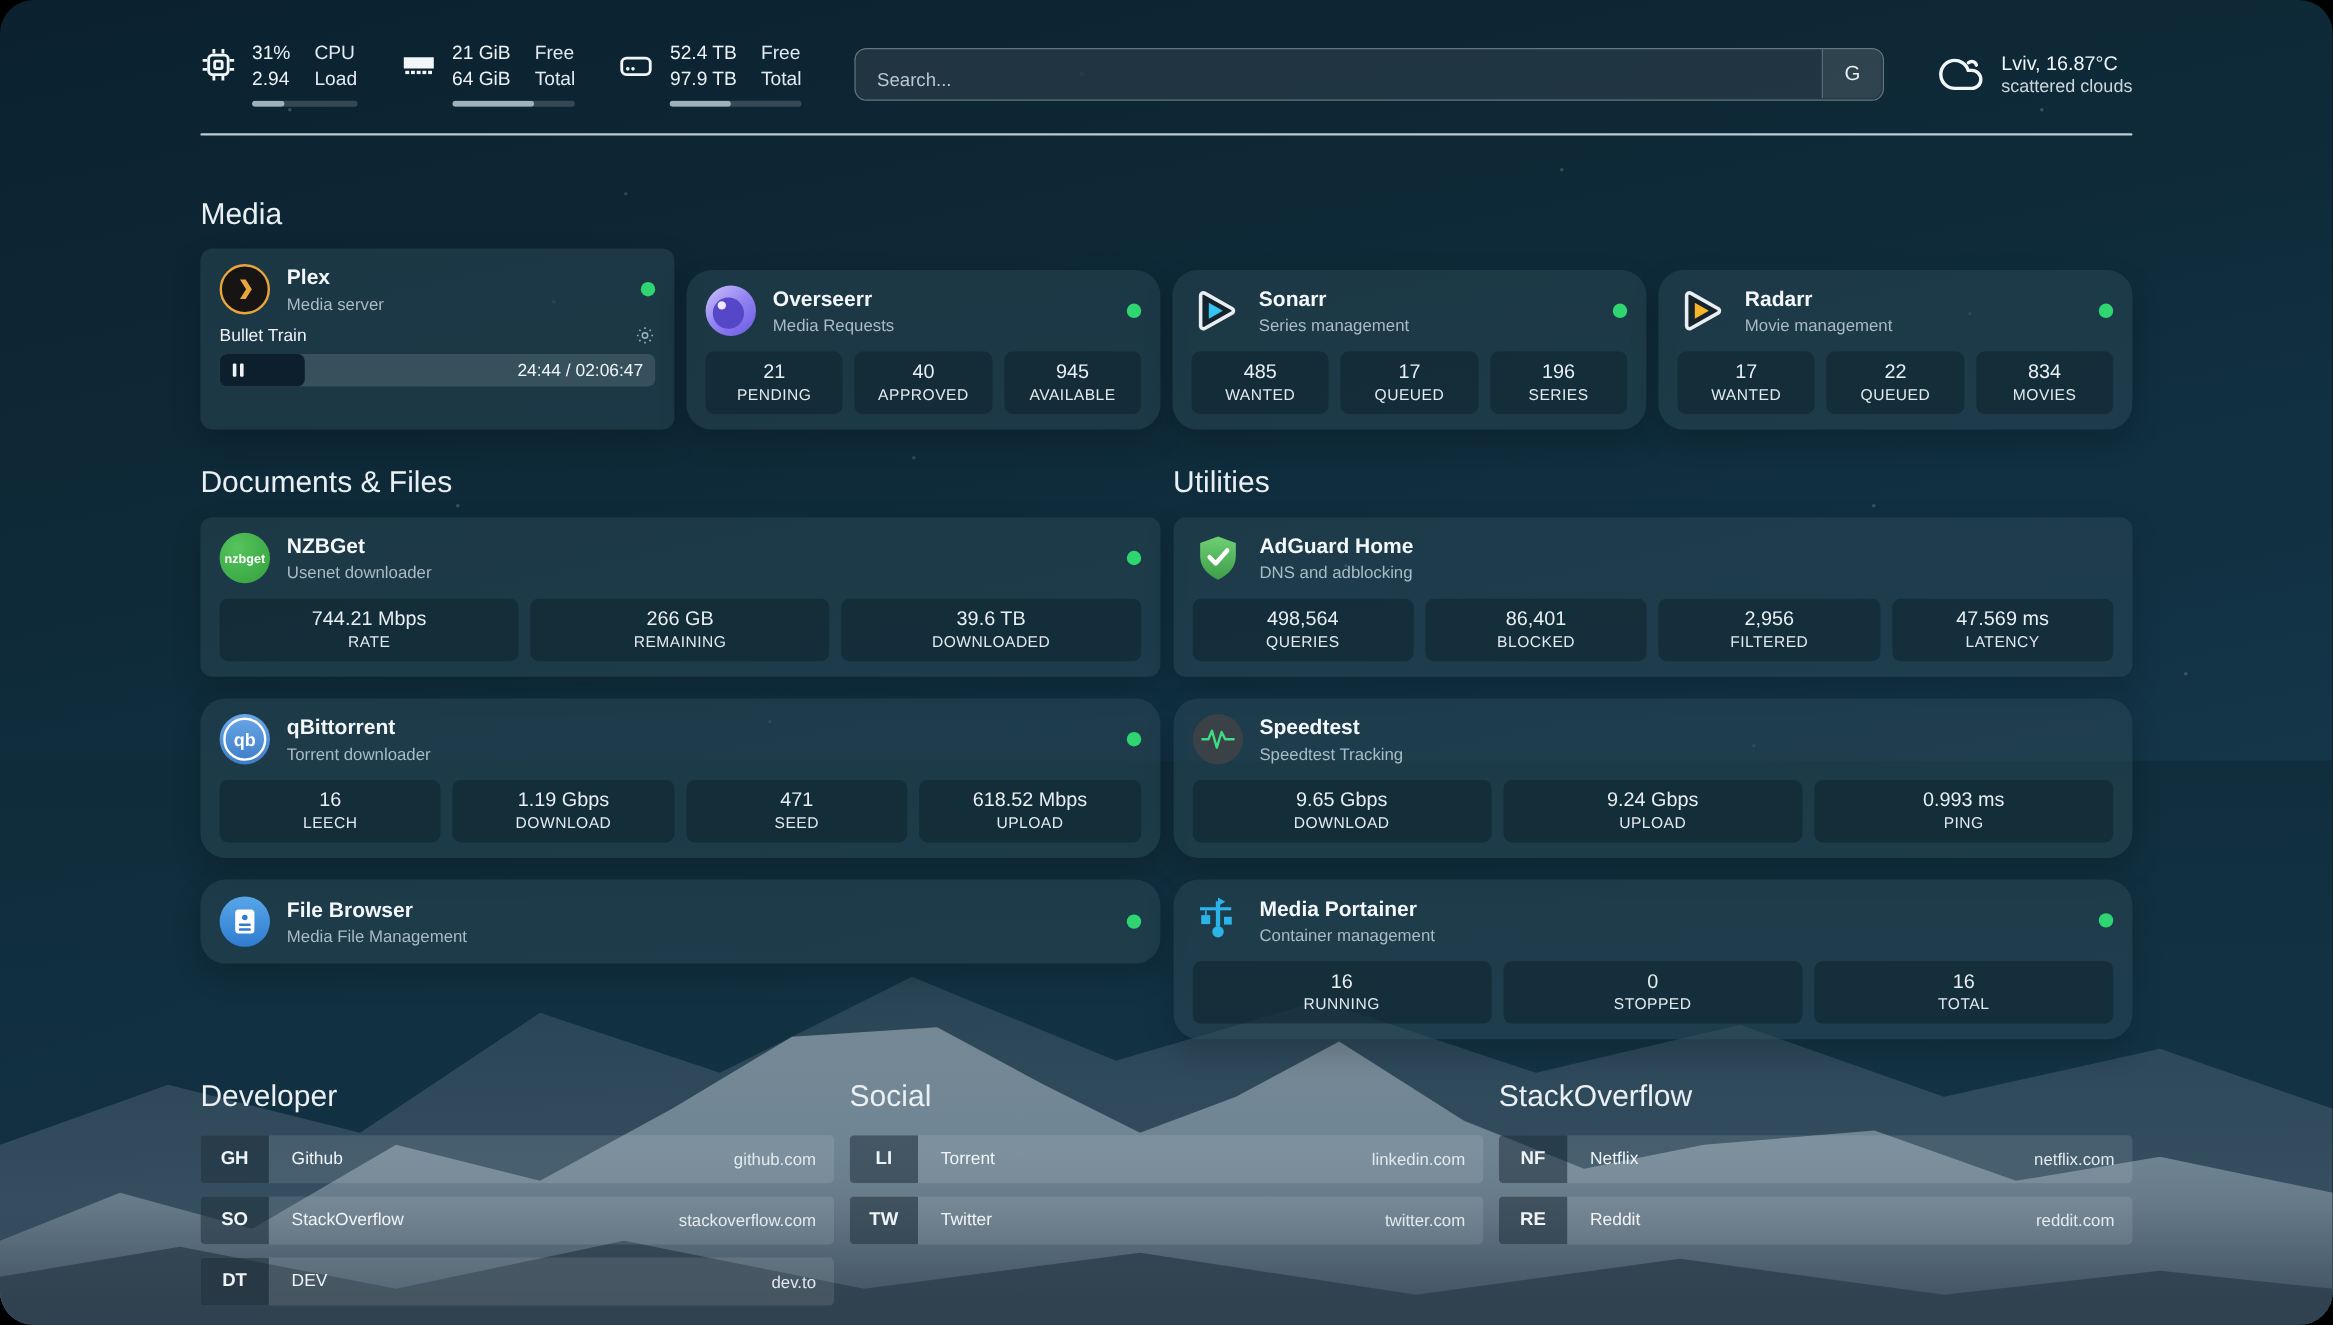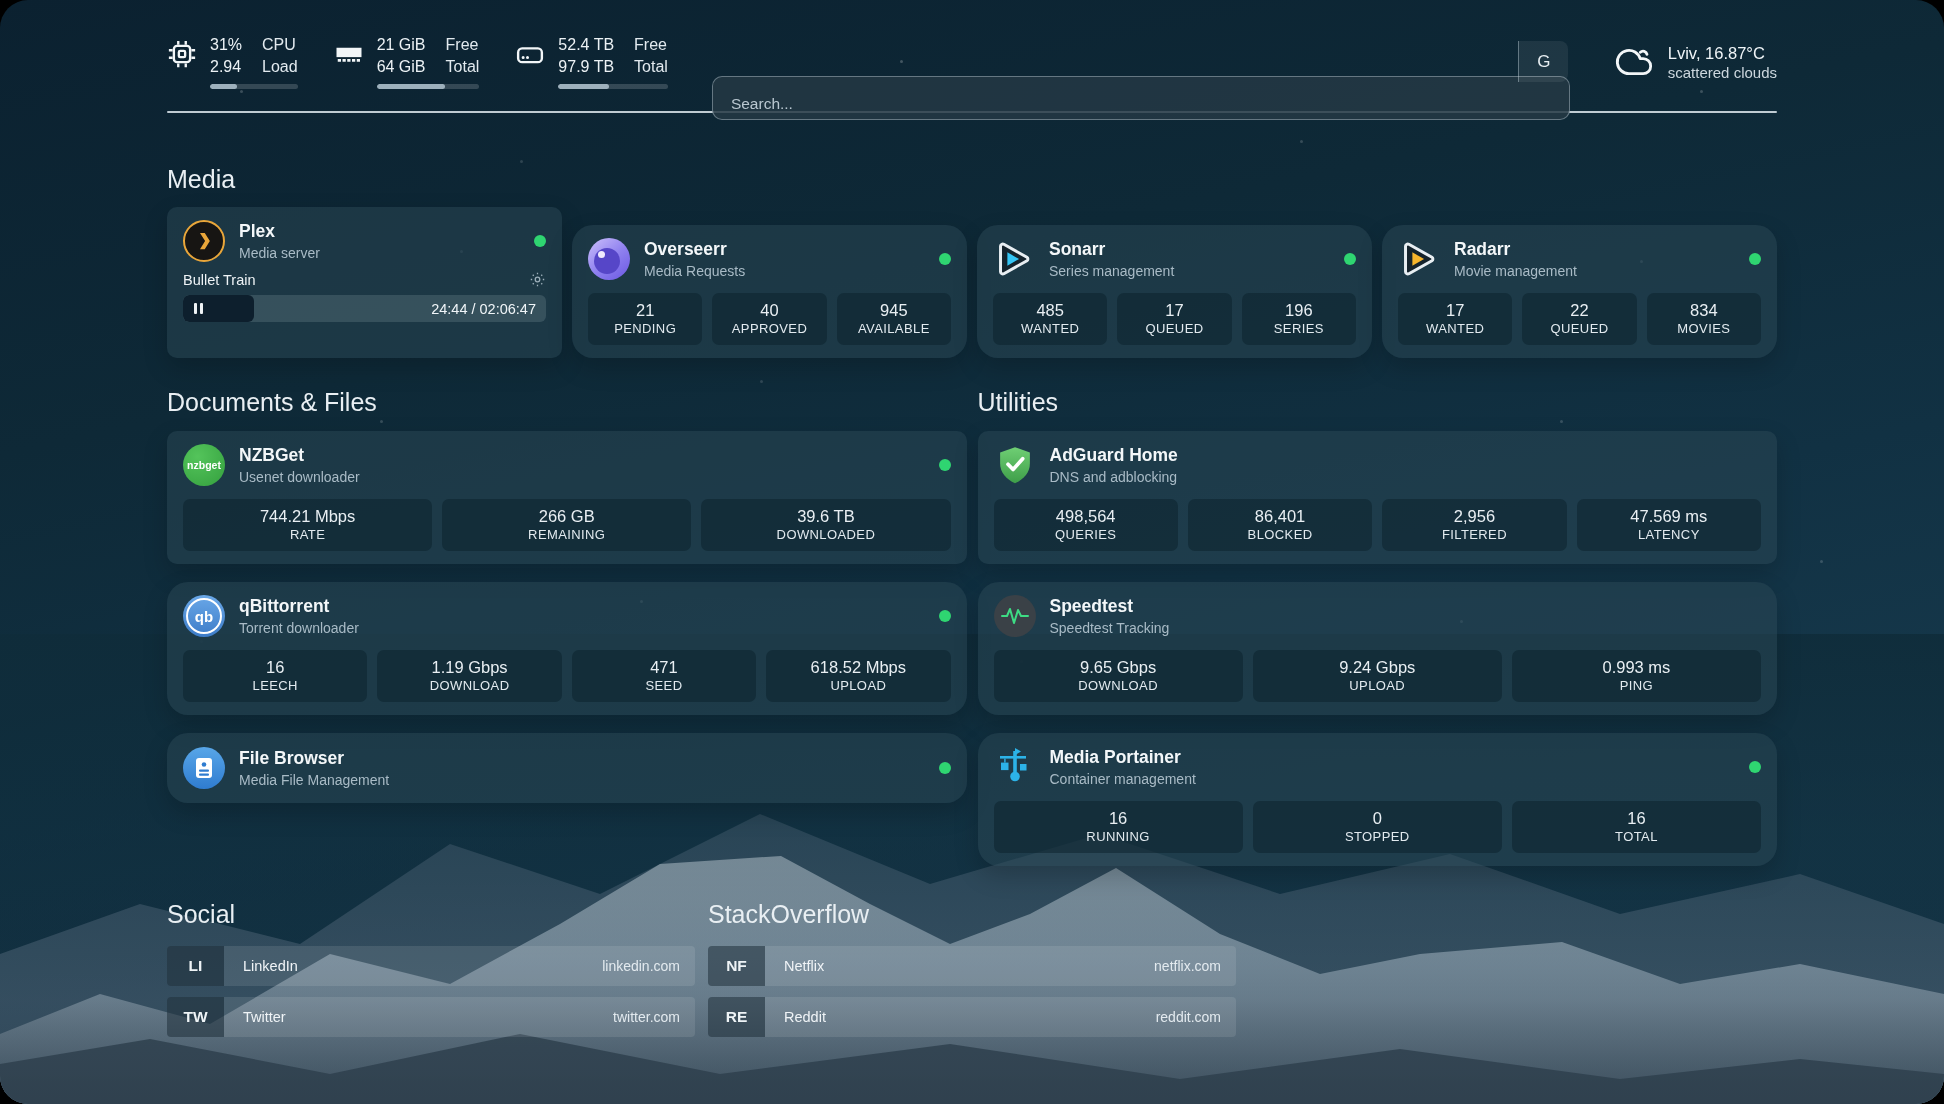--- a/index.html
+++ b/index.html
@@ -28,21 +28,21 @@
   .sys-stats { display:flex; gap:36px; }
   .stat { display:flex; gap:13px; align-items:flex-start; }
   .stat svg { width:30px; height:30px; margin-top:5px; }
   .stat-cols { display:flex; gap:20px; }
   .stat-col div { font-size:16px; line-height:1.38; color:#ecf2f5; white-space:nowrap; }
   .stat-col.lbl div { color:#e2eaef; }
   .stat-bar { margin-top:6px; height:5px; border-radius:3px; background:rgba(255,255,255,.17); overflow:hidden; }
   .stat-bar span { display:block; height:100%; border-radius:3px; background:#9db0bc; }
   .search-wrap { flex:1; margin:0 44px; position:relative; height:44px; }
   .search-input { width:100%; height:100%; background:rgba(37,56,68,.85); border:1.5px solid rgba(195,212,222,.42);
-    border-radius:10px; padding:12px 64px 0 18px; font-size:15.5px; color:#e8eef2; outline:none; font-family:inherit;margin-top:36px; }
+    border-radius:10px; padding:12px 64px 0 18px; font-size:15.5px; color:#e8eef2; outline:none; font-family:inherit; }
   .search-input::placeholder { color:#b9c7d0; }
   .search-g { position:absolute; right:1.5px; top:1.5px; bottom:1.5px; width:50px; border-radius:0 8px 8px 0;
     background:rgba(255,255,255,.07); border-left:1.5px solid rgba(195,212,222,.42);
     display:flex; align-items:center; justify-content:center; font-size:17px; color:#e8eef2; cursor:pointer; }
   .weather { display:flex; align-items:center; gap:14px; }
   .weather svg { width:40px; height:40px; }
   .weather-temp { font-size:16.5px; color:#f0f5f8; line-height:1.35; }
   .weather-cond { font-size:15px; color:#ccd7de; }
   .divider { margin-top:22px; height:2px; border-radius:1px; background:rgba(223,233,239,.85); }
   .section-title { font-size:25px; font-weight:500; color:#e9eff3; }
@@ -524,26 +524,44 @@
             <div class="stat-box">
               <div class="stat-value">16</div>
               <div class="stat-label">TOTAL</div>
             </div>
           </div>
         </div>
       </div>
     </div>
 
     <div class="bm-grid">
+      <div>
+        <div class="section-title bm-title">Developer</div>
+        <div class="bm-row">
+          <div class="bm-abbr">GH</div>
+          <div class="bm-name">Github</div>
+          <div class="bm-url">github.com</div>
+        </div>
+        <div class="bm-row">
+          <div class="bm-abbr">SO</div>
+          <div class="bm-name">StackOverflow</div>
+          <div class="bm-url">stackoverflow.com</div>
+        </div>
+        <div class="bm-row">
+          <div class="bm-abbr">DT</div>
+          <div class="bm-name">DEV</div>
+          <div class="bm-url">dev.to</div>
+        </div>
+      </div>
 
       <div>
         <div class="section-title bm-title">Social</div>
         <div class="bm-row">
           <div class="bm-abbr">LI</div>
-          <div class="bm-name">LinkedIn</div>
+          <div class="bm-name">Torrent</div>
           <div class="bm-url">linkedin.com</div>
         </div>
         <div class="bm-row">
           <div class="bm-abbr">TW</div>
           <div class="bm-name">Twitter</div>
           <div class="bm-url">twitter.com</div>
         </div>
       </div>
 
       <div>

